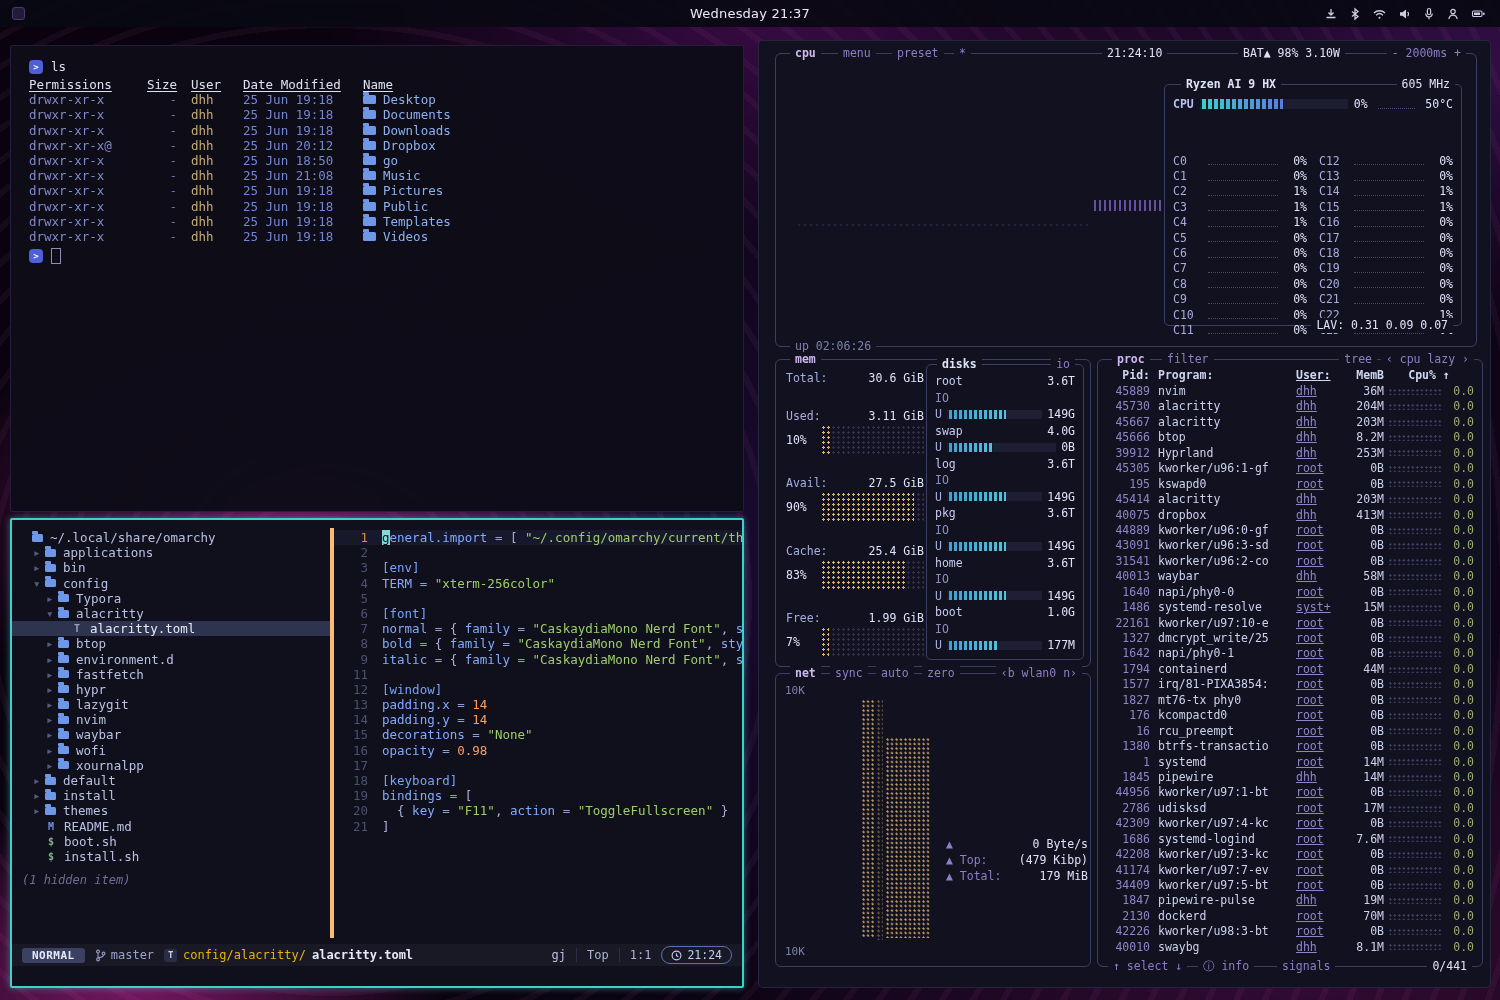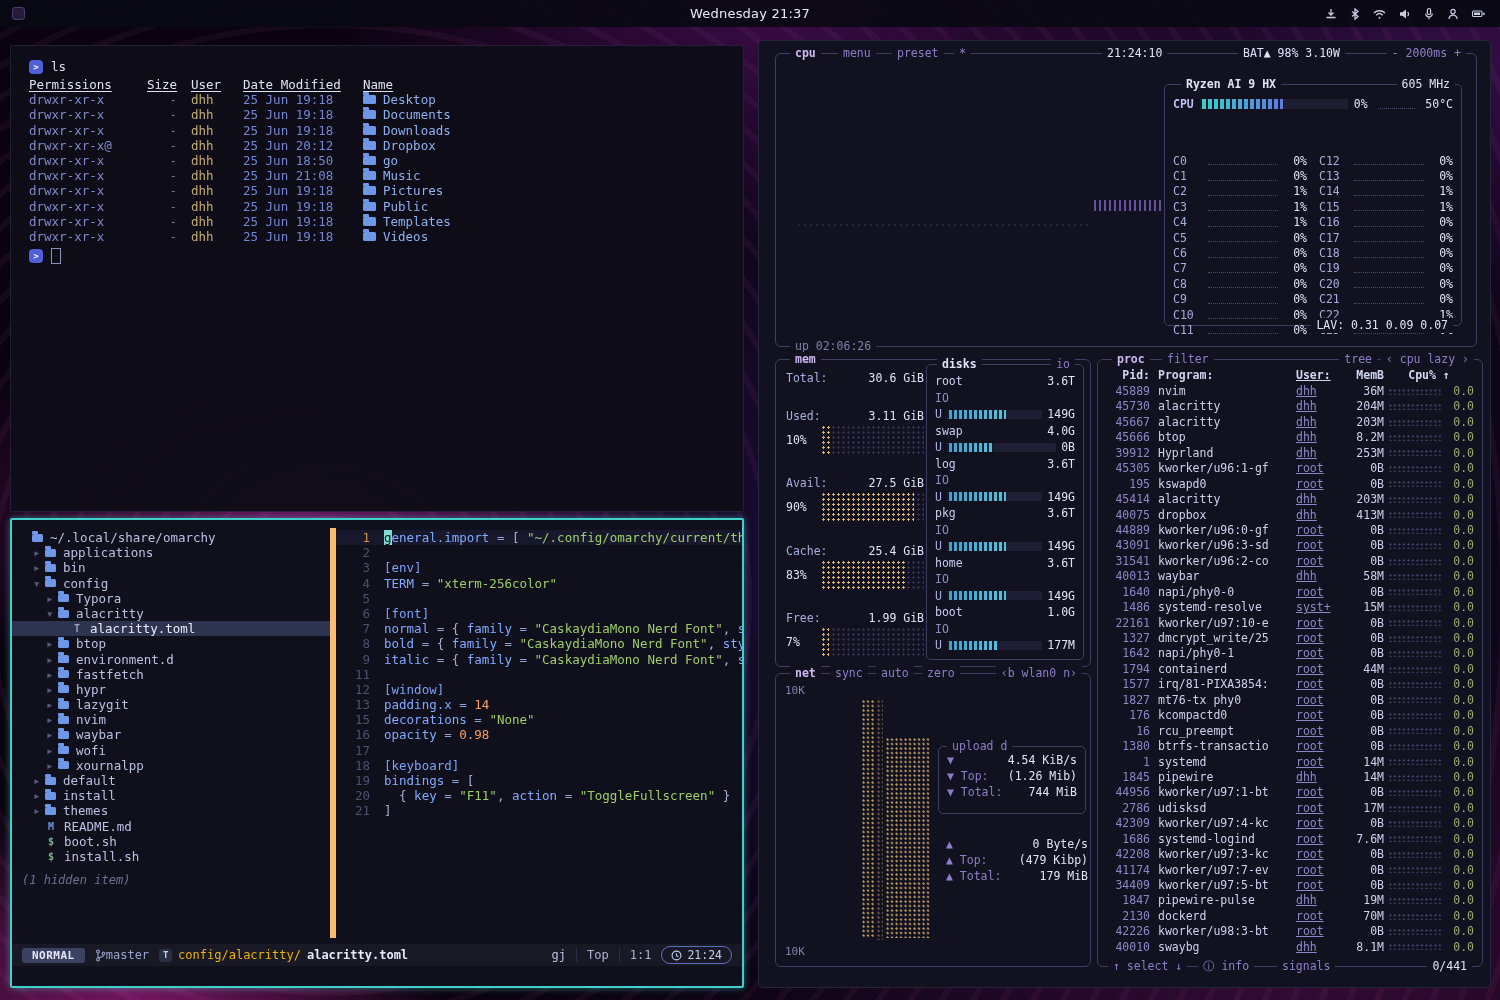--- a/index.html
+++ b/index.html
@@ -38,21 +38,21 @@
   .c-user{width:40px;margin-left:14px;color:#c3ab74;flex:none;}
   .c-date{width:112px;margin-left:12px;color:#7486d4;flex:none;}
   .c-name{margin-left:8px;color:#8fb0ee;display:flex;align-items:center;flex:1;}
   .lhead span{color:#dfe2f2;text-decoration:underline;text-underline-offset:2px;}
   .fold{width:13px;height:9px;background:#6f97e8;border-radius:1.5px;position:relative;display:inline-block;margin-right:7px;flex:none;}
   .fold::before{content:"";position:absolute;top:-3px;left:0;width:6px;height:3px;border-radius:1px 1px 0 0;background:inherit;}
   
   .nvim{left:10px;top:518px;width:734px;height:470px;background:#100f1c;border:2px solid #3fd0c9;
     border-radius:2px;box-shadow:0 0 7px rgba(63,208,201,.5);color:#b9c1e2;}
   .nv-body{position:absolute;left:0;top:8px;right:0;bottom:48px;display:flex;}
-  .tree{width:318px;border-right:6px solid #fdba74;overflow:hidden;padding-top:2px;}
+  .tree{width:318px;border-right:4px solid #fdba74;overflow:hidden;padding-top:2px;}
   .trow{display:flex;align-items:center;height:15.2px;line-height:15.2px;font-size:12.5px;white-space:pre;cursor:default;}
   .trow.sel{background:#2e3450;}
   .trow.sel .tlabel{color:#e8ebf8;}
   .chev{width:12px;color:#565a7d;flex:none;display:inline-block;}
   .fold-t{width:11px;height:8px;}
   .ficon{width:12px;text-align:center;margin-right:7px;font-size:10px;font-weight:bold;color:#9aa0c0;flex:none;}
   .ficon-sh{color:#7fae8e;}
   .ficon-md{color:#6f97e8;}
   .tlabel{color:#b9c1e2;}
   .tree-foot{margin-top:9px;padding-left:10px;color:#6a6f93;font-style:italic;font-size:12px;}
@@ -60,21 +60,21 @@
   .cline{height:15.2px;line-height:15.2px;font-size:12.5px;white-space:pre;}
   .curline{background:rgba(70,82,140,.14);}
   .lnum{display:inline-block;width:34px;text-align:right;margin-right:14px;color:#4c5270;}
   .curline .lnum{color:#d3924a;}
   .tok-key{color:#82aaff;}.tok-op{color:#8fa2cf;}.tok-pun{color:#a9b1d6;}
   .tok-str{color:#9ece6a;}.tok-num{color:#ff9e64;}.tok-sec{color:#7aa2f7;}
   .tok-cur{background:#7fdbd4;color:#0f1120;}
   .statusline{position:absolute;left:0;right:0;bottom:20px;height:22px;background:#191926;
     display:flex;align-items:center;gap:10px;padding:0 10px;font-size:12px;color:#9aa3cf;}
   .sl-mode{background:#3b4160;color:#e4e8fa;font-weight:bold;padding:1px 10px;border-radius:3px;letter-spacing:.5px;font-size:11px;}
-  .sl-branch{display:inline-flex;align-items:center;color:#9aa3cf;}
+  .sl-branch{display:inline-flex;align-items:center;gap:5px;color:#9aa3cf;}
   .sl-file{display:inline-flex;align-items:center;gap:6px;}
   .sl-ficon{width:13px;height:13px;border-radius:3px;background:#2a2e44;color:#c8cde8;font-size:9px;font-weight:bold;
     display:inline-flex;align-items:center;justify-content:center;}
   .sl-path{color:#eab308;}
   .sl-fname{color:#e6e9f8;font-weight:bold;}
   .sl-fill{flex:1;}
   .sl-cmd{color:#b9c1e2;}
   .sl-seg{border-left:1px solid #2a2e45;padding-left:10px;color:#aab2d6;}
   .sl-clock{display:inline-flex;align-items:center;gap:5px;border:1px solid #5a6fc0;border-radius:10px;
     padding:1px 9px;color:#c3cdf2;font-size:11.5px;}
@@ -267,20 +267,21 @@
             <div class="cline"><span class="lnum">3</span><span class="ltext"><span class="tok-sec">[env]</span></span></div>
             <div class="cline"><span class="lnum">4</span><span class="ltext"><span class="tok-key">TERM</span><span class="tok-op"> = </span><span class="tok-str">"xterm-256color"</span></span></div>
             <div class="cline"><span class="lnum">5</span><span class="ltext"></span></div>
             <div class="cline"><span class="lnum">6</span><span class="ltext"><span class="tok-sec">[font]</span></span></div>
             <div class="cline"><span class="lnum">7</span><span class="ltext"><span class="tok-key">normal</span><span class="tok-op"> = </span><span class="tok-pun">{ </span><span class="tok-key">family</span><span class="tok-op"> = </span><span class="tok-str">"CaskaydiaMono Nerd Font"</span><span class="tok-pun">, </span><span class="tok-key">s</span></span></div>
             <div class="cline"><span class="lnum">8</span><span class="ltext"><span class="tok-key">bold</span><span class="tok-op"> = </span><span class="tok-pun">{ </span><span class="tok-key">family</span><span class="tok-op"> = </span><span class="tok-str">"CaskaydiaMono Nerd Font"</span><span class="tok-pun">, </span><span class="tok-key">sty</span></span></div>
             <div class="cline"><span class="lnum">9</span><span class="ltext"><span class="tok-key">italic</span><span class="tok-op"> = </span><span class="tok-pun">{ </span><span class="tok-key">family</span><span class="tok-op"> = </span><span class="tok-str">"CaskaydiaMono Nerd Font"</span><span class="tok-pun">, </span><span class="tok-key">s</span></span></div>
             <div class="cline"><span class="lnum">11</span><span class="ltext"></span></div>
             <div class="cline"><span class="lnum">12</span><span class="ltext"><span class="tok-sec">[window]</span></span></div>
             <div class="cline"><span class="lnum">13</span><span class="ltext"><span class="tok-key">padding.x</span><span class="tok-op"> = </span><span class="tok-num">14</span></span></div>
+            <div class="cline"><span class="lnum">14</span><span class="ltext"><span class="tok-key">padding.y</span><span class="tok-op"> = </span><span class="tok-num">14</span></span></div>
             <div class="cline"><span class="lnum">15</span><span class="ltext"><span class="tok-key">decorations</span><span class="tok-op"> = </span><span class="tok-str">"None"</span></span></div>
             <div class="cline"><span class="lnum">16</span><span class="ltext"><span class="tok-key">opacity</span><span class="tok-op"> = </span><span class="tok-num">0.98</span></span></div>
             <div class="cline"><span class="lnum">17</span><span class="ltext"></span></div>
             <div class="cline"><span class="lnum">18</span><span class="ltext"><span class="tok-sec">[keyboard]</span></span></div>
             <div class="cline"><span class="lnum">19</span><span class="ltext"><span class="tok-key">bindings</span><span class="tok-op"> = </span><span class="tok-pun">[</span></span></div>
             <div class="cline"><span class="lnum">20</span><span class="ltext"><span class="tok-pun">  { </span><span class="tok-key">key</span><span class="tok-op"> = </span><span class="tok-str">"F11"</span><span class="tok-pun">, </span><span class="tok-key">action</span><span class="tok-op"> = </span><span class="tok-str">"ToggleFullscreen"</span><span class="tok-pun"> }</span></span></div>
             <div class="cline"><span class="lnum">21</span><span class="ltext"><span class="tok-pun">]</span></span></div>
           </div>
       </div>
     </div>
@@ -622,37 +623,20 @@
       <span class="blab bname" style="left:14px">net</span>
       <span class="blab" style="left:54px">sync</span>
       <span class="blab" style="left:100px">auto</span>
       <span class="blab" style="left:146px">zero</span>
       <span class="blab" style="right:8px">‹b wlan0 n›</span>
       <span class="nscale top">10K</span>
       <span class="nscale bot">10K</span>
       <div class="ng ng1"></div>
       <div class="ng ng2"></div>
       <div class="ng ng3"></div>
-      <div class="subbox netstats">
-        <span class="blab" style="left:8px">upload d</span>
-        <div id="net-down">
-            <div class="nrow">
-              <span class="n-lab">▼</span>
-              <span class="n-val">4.54 KiB/s</span>
-            </div>
-            <div class="nrow">
-              <span class="n-lab">▼ Top:</span>
-              <span class="n-val">(1.26 Mib)</span>
-            </div>
-            <div class="nrow">
-              <span class="n-lab">▼ Total:</span>
-              <span class="n-val">744 MiB</span>
-            </div>
-          </div>
-      </div>
       <div class="net-up" id="net-up">
           <div class="nrow">
             <span class="n-lab">▲</span>
             <span class="n-val">0 Byte/s</span>
           </div>
           <div class="nrow">
             <span class="n-lab">▲ Top:</span>
             <span class="n-val">(479 Kibp)</span>
           </div>
           <div class="nrow">

